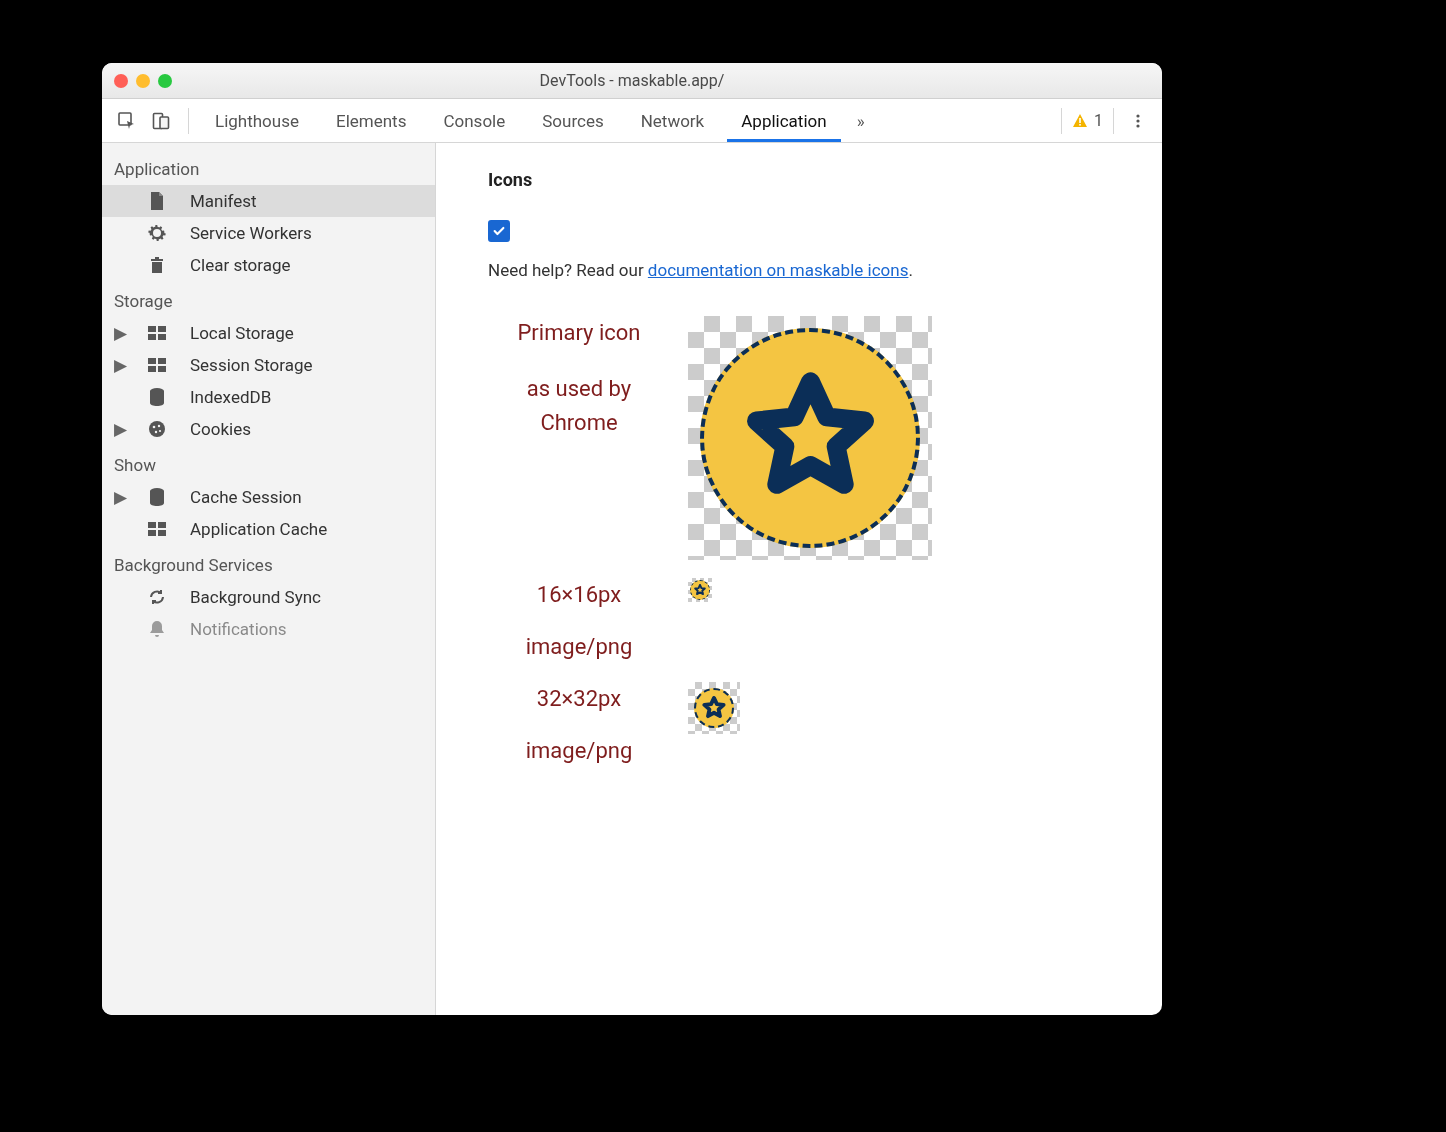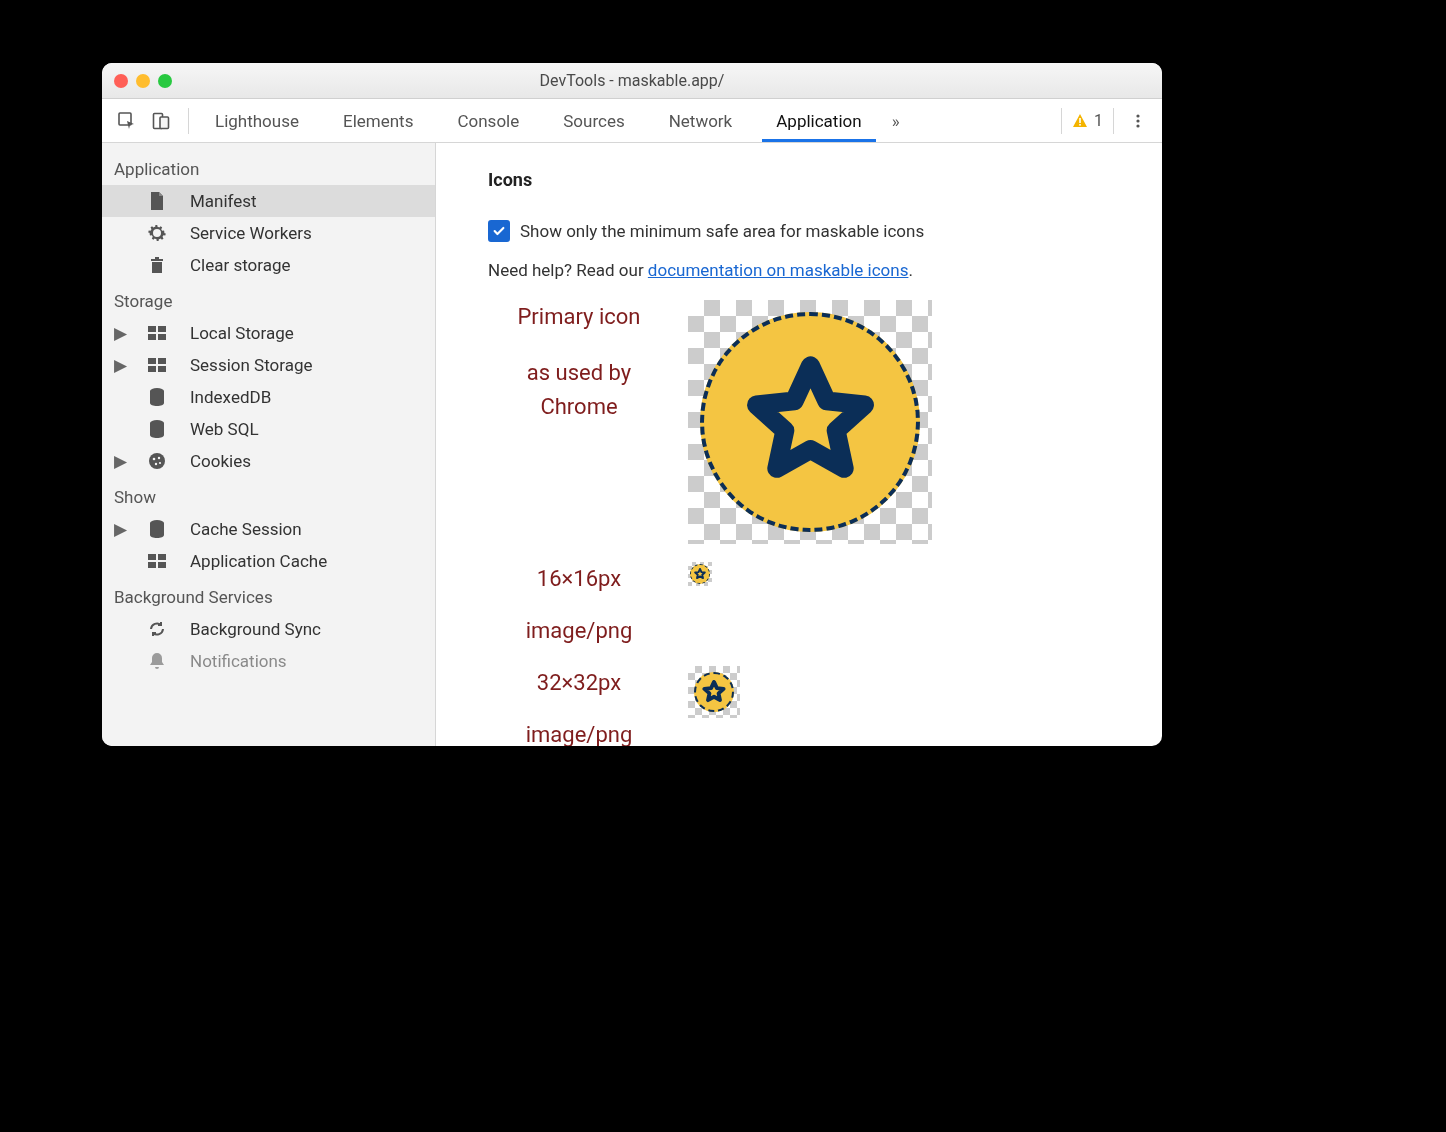--- a/index.html
+++ b/index.html
@@ -8,21 +8,21 @@
     background:#000;
     font-family:-apple-system,BlinkMacSystemFont,"Segoe UI",Roboto,Helvetica,Arial,sans-serif;
     font-size:17px;
     color:#333;
     width:1446px;height:1132px;
     position:relative;
   }
   .window{
     position:absolute;
     left:102px;top:63px;
-    width:1060px;height:683px;
+    width:1060px;height:952px;
     background:#fff;
     border-radius:10px;
     overflow:hidden;
     box-shadow:0 20px 50px rgba(0,0,0,.55);
   }
   .titlebar{
     height:36px;
     background:linear-gradient(#f6f6f6,#e8e8e8);
     border-bottom:1px solid #d0d0d0;
     display:flex;align-items:center;
@@ -36,21 +36,21 @@
   .title{position:absolute;left:0;right:0;text-align:center;font-size:16px;color:#4a4a4a}
   .tabbar{
     height:44px;
     border-bottom:1px solid #d6d6d6;
     display:flex;align-items:center;
     padding:0 10px;gap:4px;
     position:relative;
   }
   .toolbtn{width:30px;height:30px;display:flex;align-items:center;justify-content:center;color:#555}
   .divider{width:1px;height:26px;background:#d6d6d6;margin:0 8px}
-  .tabs{display:flex;gap:16px;flex:0 0 auto}
+  .tabs{display:flex;gap:9px;flex:0 0 auto}
   .tab{padding:11px 14px;color:#555;cursor:default;font-size:17px}
   .tab.active{color:#111;border-bottom:3px solid #1a73e8;padding-bottom:8px}
   .more{width:28px;color:#555;display:flex;align-items:center;justify-content:center;margin-left:2px}
   .warnbox{display:flex;align-items:center;gap:6px;padding:0 10px;border-left:1px solid #d6d6d6;border-right:1px solid #d6d6d6;height:26px;margin-left:10px}
   .warn-icon{color:#e37400}
   .warn-count{color:#555;font-size:16px}
   .kebab{width:28px;color:#555;display:flex;align-items:center;justify-content:center;margin-left:6px}
   .body{display:flex;height:calc(100% - 36px - 44px)}
   .sidebar{
     width:334px;
@@ -66,21 +66,21 @@
   .sb-item .noarrow{width:10px;margin-left:-20px}
   .sb-item .ico{width:20px;height:20px;display:flex;align-items:center;justify-content:center;color:#555}
   .main{flex:1;overflow:auto;padding:26px 22px 0 52px}
   .sec-title{font-weight:700;font-size:18px;color:#222;margin-bottom:30px}
   .cb-row{display:flex;align-items:center;gap:10px;margin-bottom:18px}
   .cb{
     width:22px;height:22px;border:2px solid #1967d2;border-radius:3px;
     background:#1967d2;display:flex;align-items:center;justify-content:center;color:#fff;
   }
   .cb svg{width:14px;height:14px}
-  .help{font-size:17px;color:#333;margin-bottom:20px}
+  .help{font-size:17px;color:#333;margin-bottom:36px}
   .help a{color:#1967d2;text-decoration:underline}
   .iconrow{display:flex;margin-bottom:18px}
   .iconlabel{width:200px;text-align:center;color:#7f1d1d;font-size:22px;line-height:1.55;padding-right:18px}
   .iconimg{position:relative}
   .checker{
     background-image:
       linear-gradient(45deg,#ccc 25%,transparent 25%),
       linear-gradient(-45deg,#ccc 25%,transparent 25%),
       linear-gradient(45deg,transparent 75%,#ccc 75%),
       linear-gradient(-45deg,transparent 75%,#ccc 75%);
@@ -223,32 +223,20 @@
             <svg width="16" height="18" viewBox="0 0 16 18" fill="#555">
               <ellipse cx="8" cy="3" rx="7" ry="3"></ellipse>
               <path d="M1 3v4c0 1.7 3.1 3 7 3s7-1.3 7-3V3"></path>
               <path d="M1 7v4c0 1.7 3.1 3 7 3s7-1.3 7-3V7"></path>
               <path d="M1 11v4c0 1.7 3.1 3 7 3s7-1.3 7-3v-4"></path>
             </svg>
           </span>
         <span>IndexedDB</span>
       </div>
       <div class="sb-item">
-        <span class="noarrow"></span>
-        <span class="ico">
-            <svg width="16" height="18" viewBox="0 0 16 18" fill="#555">
-              <ellipse cx="8" cy="3" rx="7" ry="3"></ellipse>
-              <path d="M1 3v4c0 1.7 3.1 3 7 3s7-1.3 7-3V3"></path>
-              <path d="M1 7v4c0 1.7 3.1 3 7 3s7-1.3 7-3V7"></path>
-              <path d="M1 11v4c0 1.7 3.1 3 7 3s7-1.3 7-3v-4"></path>
-            </svg>
-          </span>
-        <span>Web SQL</span>
-      </div>
-      <div class="sb-item">
         <span class="arrow">▶</span>
         <span class="ico">
             <svg width="18" height="18" viewBox="0 0 18 18" fill="#555">
               <circle cx="9" cy="9" r="8"></circle>
               <circle cx="6" cy="7" r="1.3" fill="#f3f3f3"></circle>
               <circle cx="11" cy="6" r="1.2" fill="#f3f3f3"></circle>
               <circle cx="8" cy="12" r="1.2" fill="#f3f3f3"></circle>
               <circle cx="12" cy="11" r="1.1" fill="#f3f3f3"></circle>
             </svg>
           </span>
@@ -305,21 +293,20 @@
 
     <div class="main">
       <div class="sec-title">Icons</div>
 
       <div class="cb-row">
         <div class="cb">
           <svg viewBox="0 0 16 16">
               <path d="M3 8l3.2 3.5L13 4.5" fill="none" stroke="#fff" stroke-width="2.4" stroke-linecap="round" stroke-linejoin="round"></path>
             </svg>
         </div>
-        <span>Show only the minimum safe area for maskable icons</span>
       </div>
 
       <div class="help">
         <span>Need help? Read our </span><a href="#">documentation on maskable icons</a><span>.</span>
       </div>
 
       <div class="iconrow">
         <div class="iconlabel">
           <div>Primary icon</div>
           <div style="margin-top:22px">as used by Chrome</div>

